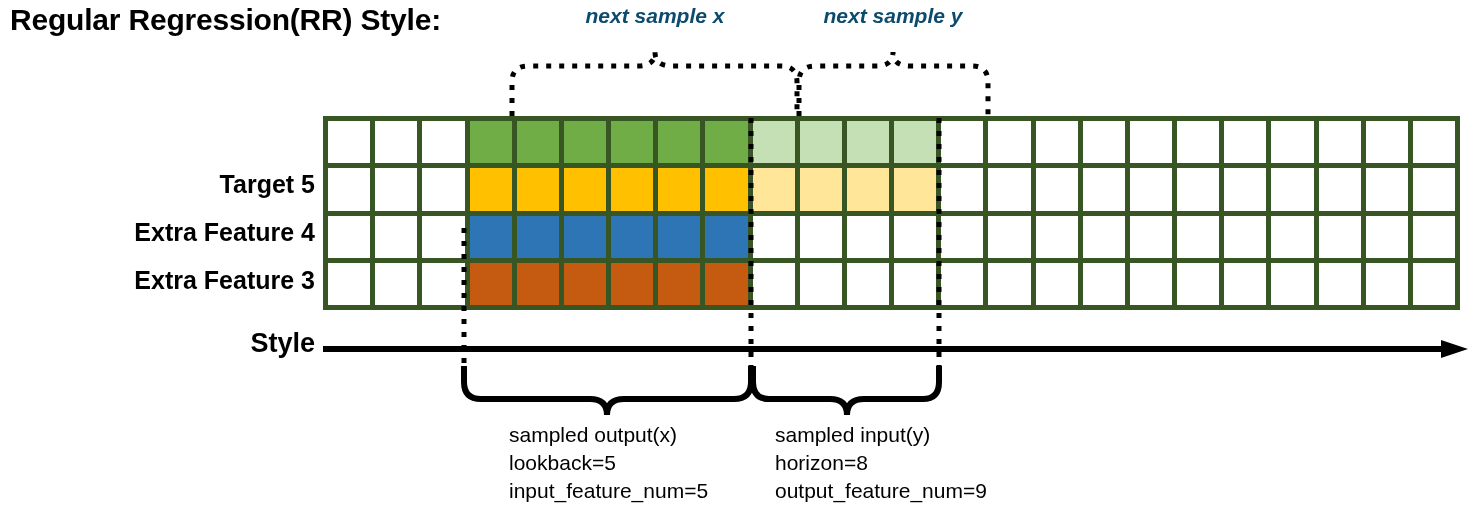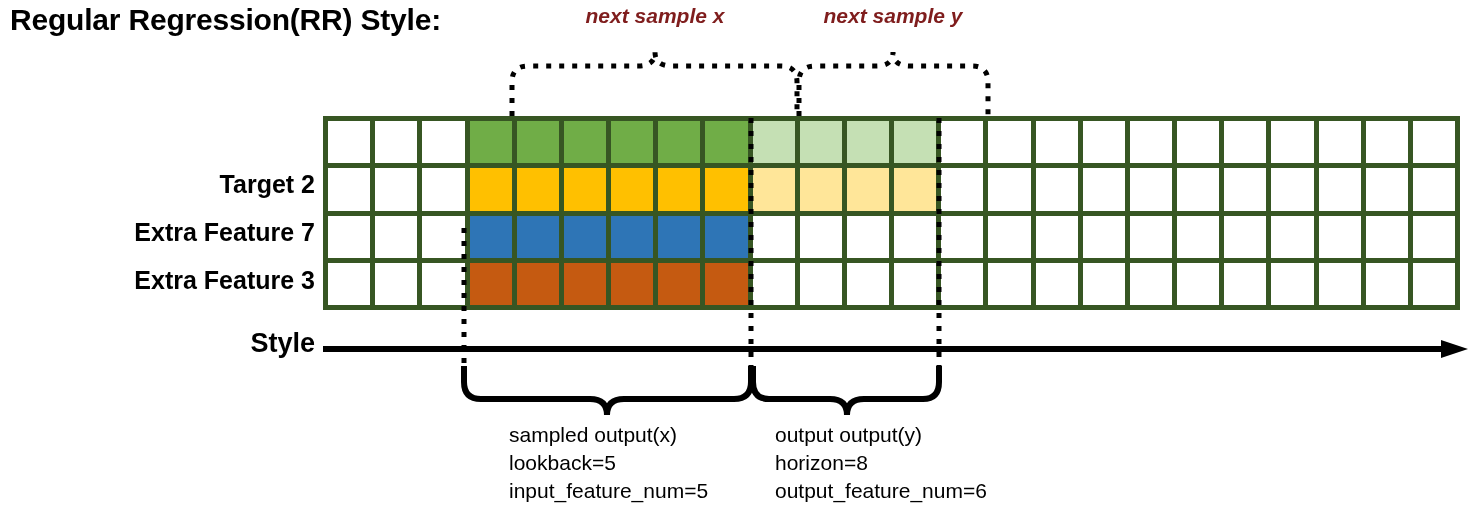--- a/index.html
+++ b/index.html
@@ -101,21 +101,21 @@
     height: 516px;
     pointer-events: none;
   }
 
   
   .brace-caption {
     position: absolute;
     font-size: 21px;
     font-style: italic;
     font-weight: bold;
-    color: #7f1d1d;
+    color: #0c4a6e;
     white-space: nowrap;
     text-align: center;
   }
 
   
   .annot {
     position: absolute;
     top: 421px;
     font-size: 21px;
     font-weight: normal;
@@ -127,22 +127,22 @@
   #annot-output { left: 775px; }
 </style>
 </head>
 <body>
 
 <div id="stage">
 
   <div id="title">Regular Regression(RR) Style:</div>
 
   <div id="row-labels">
-    <div class="row-label" style="top:54px;">Target 2</div>
-    <div class="row-label" style="top:102px;">Extra Feature 7</div>
+    <div class="row-label" style="top:54px;">Target 5</div>
+    <div class="row-label" style="top:102px;">Extra Feature 4</div>
     <div class="row-label" style="top:150px;">Extra Feature 3</div>
   </div>
 
   <div id="grid">
       <div class="grid-row">
         <div class="cell" style="background: rgb(255, 255, 255);"></div>
         <div class="cell" style="background: rgb(255, 255, 255);"></div>
         <div class="cell" style="background: rgb(255, 255, 255);"></div>
         <div class="cell" style="background: rgb(112, 173, 71);"></div>
         <div class="cell" style="background: rgb(112, 173, 71);"></div>
@@ -254,23 +254,23 @@
 
   <div class="brace-caption" style="left:535px; top:4px; width:240px;">next sample x</div>
   <div class="brace-caption" style="left:773px; top:4px; width:240px;">next sample y</div>
 
   <div class="annot" id="annot-input">
     <div>sampled output(x)</div>
     <div>lookback=5</div>
     <div>input_feature_num=5</div>
   </div>
   <div class="annot" id="annot-output">
-    <div>output output(y)</div>
+    <div>sampled input(y)</div>
     <div>horizon=8</div>
-    <div>output_feature_num=6</div>
+    <div>output_feature_num=9</div>
   </div>
 
   <svg id="overlay" viewBox="0 0 1476 516">
 
     <g fill="none" stroke="#000000" stroke-width="5" stroke-linecap="butt" stroke-dasharray="5 8">
       <path d="M512,116 L512,82 Q512,66 528,66 L638,66 Q655,66 655,52 Q655,66 672,66 L781,66 Q797,66 797,82 L797,116"></path>
       <path d="M799,116 L799,82 Q799,66 815,66 L876,66 Q893,66 893,52 Q893,66 910,66 L972,66 Q988,66 988,82 L988,116"></path>
     </g>
 
     <g fill="none" stroke="#000000" stroke-width="5" stroke-linecap="butt" stroke-dasharray="5 8">

